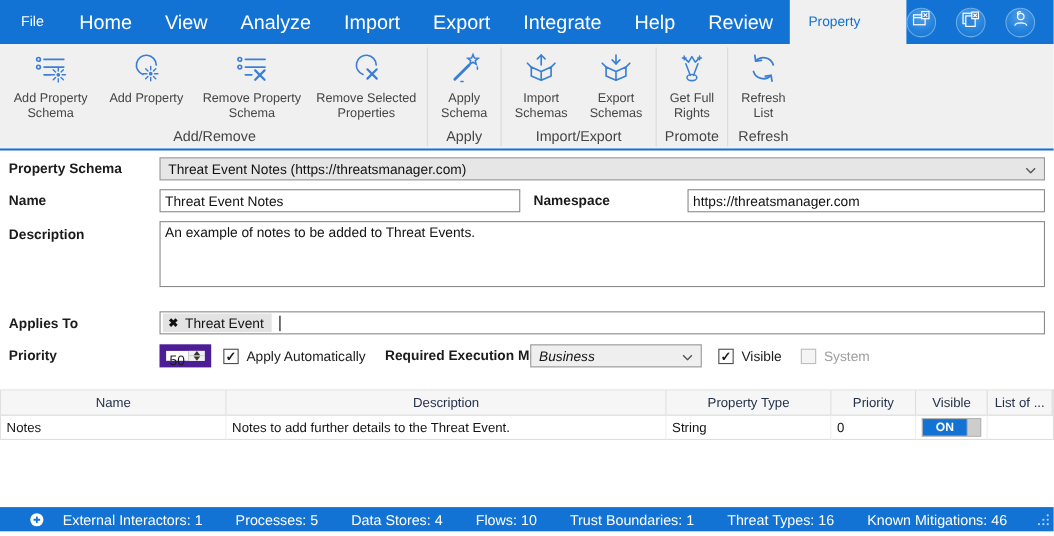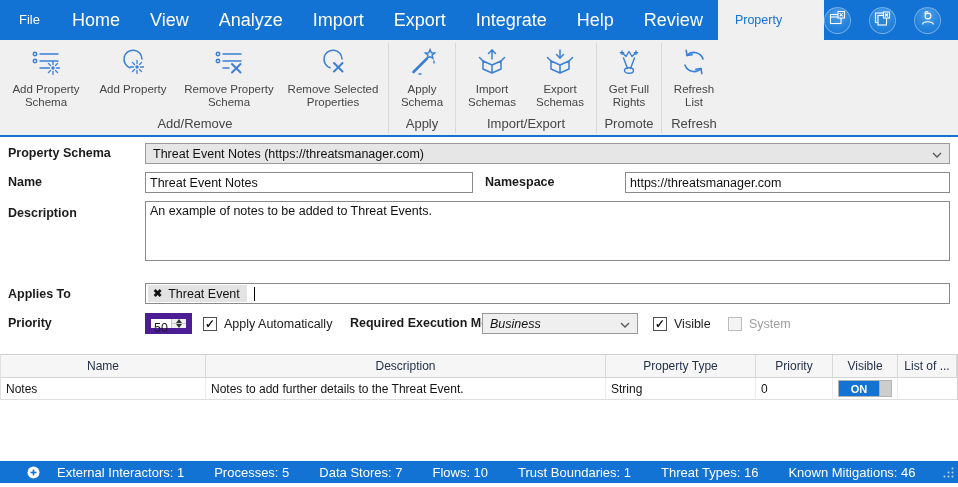--- a/index.html
+++ b/index.html
@@ -389,21 +389,21 @@
   <div class="statusbar">
     <span class="sb-plus">
       <svg width="13" height="13" viewBox="0 0 13 13">
         <circle cx="6.5" cy="6.5" r="6" fill="#fff"></circle>
         <line x1="6.5" y1="3.5" x2="6.5" y2="9.5" stroke="#1273d4" stroke-width="1.6"></line>
         <line x1="3.5" y1="6.5" x2="9.5" y2="6.5" stroke="#1273d4" stroke-width="1.6"></line>
       </svg>
     </span>
     <span class="sb-item">External Interactors: 1</span>
     <span class="sb-item">Processes: 5</span>
-    <span class="sb-item">Data Stores: 7</span>
+    <span class="sb-item">Data Stores: 4</span>
     <span class="sb-item">Flows: 10</span>
     <span class="sb-item">Trust Boundaries: 1</span>
     <span class="sb-item">Threat Types: 16</span>
     <span class="sb-item">Known Mitigations: 46</span>
     <span class="grip">
       <svg width="11" height="11" viewBox="0 0 11 11" fill="rgba(255,255,255,0.7)">
         <circle cx="9.5" cy="1.5" r="1"></circle>
           <circle cx="9.5" cy="5.5" r="1"></circle>
           <circle cx="9.5" cy="9.5" r="1"></circle>
         <circle cx="5.5" cy="5.5" r="1"></circle>

